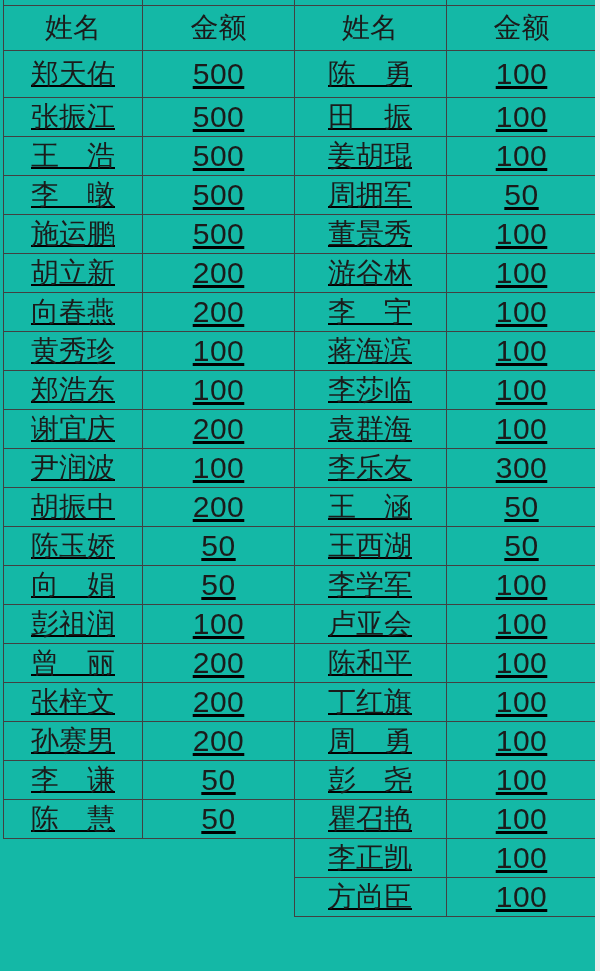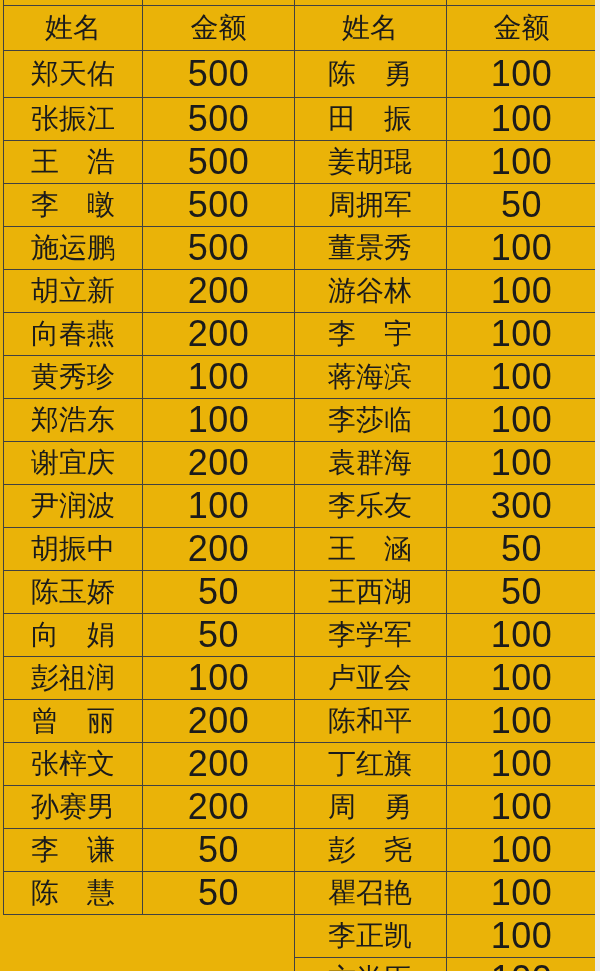--- a/index.html
+++ b/index.html
@@ -1,37 +1,37 @@
 <!DOCTYPE html>
 <html><head>
 <meta charset="utf-8">
 <style>
   html,body { margin:0; padding:0; }
   body {
     width:600px; height:971px; background:#ffffff;
     font-family:"Liberation Sans","DejaVu Sans",sans-serif;
   }
-  .sheet { position:relative; width:600px; height:971px; overflow:hidden; background:#eab308; }
+  .sheet { position:relative; width:600px; height:971px; overflow:hidden; background:#14b8a6; }
   .tables { position:absolute; top:0; left:3px; display:flex; align-items:flex-start; }
   table { border-collapse:collapse; table-layout:fixed; }
   .tbl-left  { width:291px; }
   .tbl-right { width:303px; margin-left:-1.5px; }
   .tbl-left  col.c-name { width:139px; } .tbl-left  col.c-amt { width:152px; }
   .tbl-right col.c-name { width:152px; } .tbl-right col.c-amt { width:151px; }
   th, td {
     border:1.5px solid #414141; padding:0;
     text-align:center; vertical-align:middle;
     color:#1b1b1b; font-weight:400; font-size:28px;
     overflow:hidden; white-space:nowrap;
   }
   tr.cut-top td { border-top:none; height:5px; }
   thead tr.header-row { height:45px; }
-  tbody tr { height:33.3px; }
+  tbody tr { height:33.3px;text-decoration:underline; }
   tbody tr:first-child { height:47px; }
-  td.amount { font-size:36px; letter-spacing:0.5px; }
+  td.amount { font-size:30px; letter-spacing:0.5px; }
   .edge-right {
     position:absolute; top:0; right:0; width:5px; height:971px;
     background:#ececec;
   }
 </style>
 </head>
 <body>
 
 <div class="sheet">
   <div class="tables">

